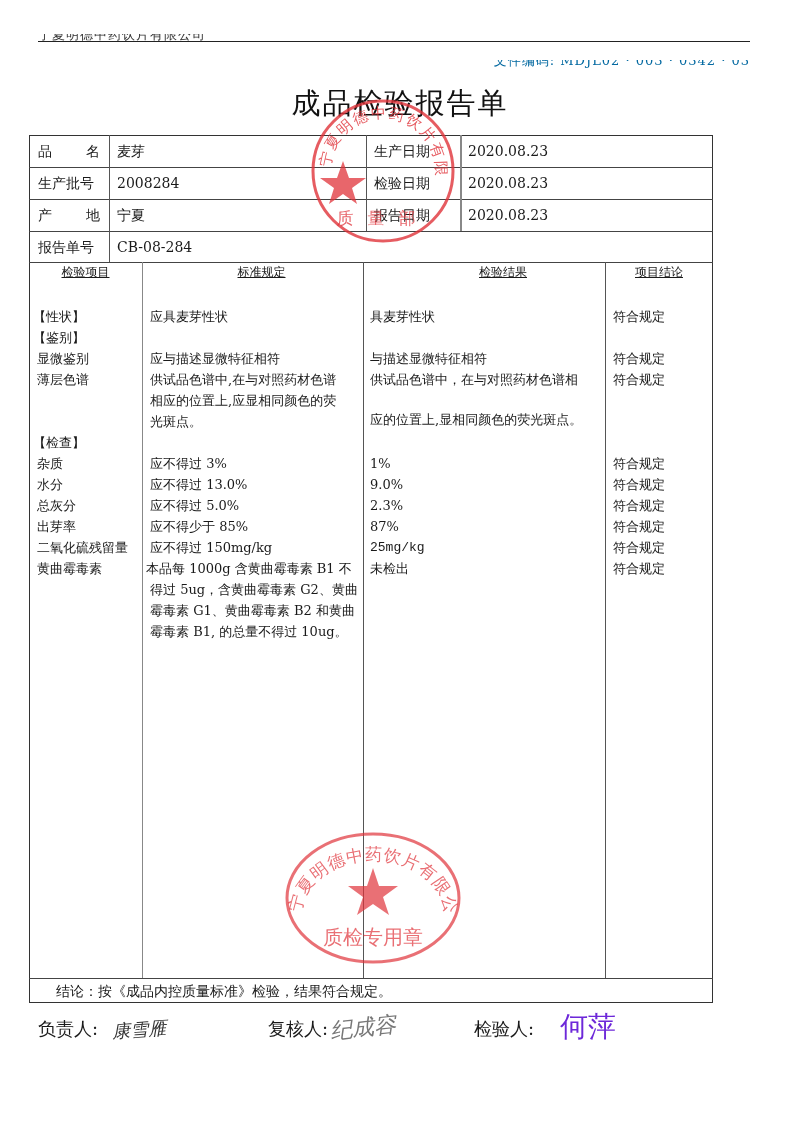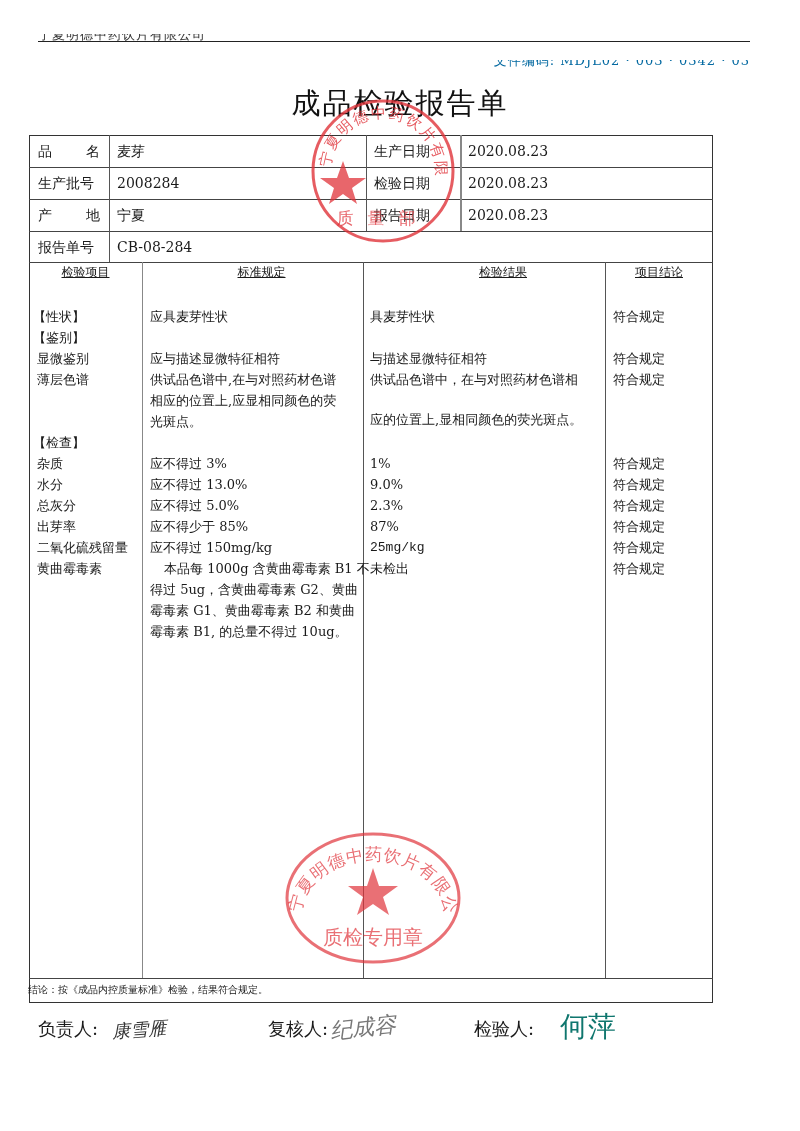--- a/index.html
+++ b/index.html
@@ -11,21 +11,21 @@
   .header-rule { left:38px; right:50px; top:41px; height:0; border-top:1.5px solid #222; }
   .title { left:0; width:800px; top:84px; text-align:center; font-family:"DejaVu Sans","Liberation Sans",sans-serif;
            font-size:29px; letter-spacing:2px; color:#111; }
   .frame { left:29px; top:135px; width:684px; height:868px; border:1.5px solid #333; box-sizing:border-box; }
   .hline { position:absolute; height:0; border-top:1.3px solid #444; }
   .vline { position:absolute; width:0; border-left:1.3px solid #555; }
   .cell { position:absolute; font-size:14px; white-space:nowrap; line-height:32px; }
   .label-spread { display:flex; justify-content:space-between; width:62px; }
   .col-head { position:absolute; top:264px; font-size:12px; text-decoration:underline; text-align:center; }
   .txt { position:absolute; font-size:13px; line-height:21px; white-space:nowrap; }
-  .conclusion { left:28px; top:983px; font-size:10px;font-family:Liberation Serif, serif; }
+  .conclusion { left:56px; top:983px; font-size:14px;font-family:Liberation Serif, serif; }
   .sign-label { position:absolute; top:1017px; font-size:18px; }
   .signature { position:absolute; font-family:"DejaVu Serif",serif; color:#333; }
   .stamp { position:absolute; pointer-events:none; }
 </style>
 </head>
 <body>
 
 <div class="abs page-header-left">宁夏明德中药饮片有限公司</div>
 <div class="abs page-header-right">文件编码: MDJL02 · 003 · 0342 · 03</div>
 <div class="abs header-rule"></div>
@@ -122,37 +122,37 @@
 <div class="txt" style="left:150px;top:516px;">应不得少于 85%</div>
 <div class="txt" style="left:370px;top:516px;">87%</div>
 <div class="txt" style="left:613px;top:516px;">符合规定</div>
 
 <div class="txt" style="left:37px;top:537px;">二氧化硫残留量</div>
 <div class="txt" style="left:150px;top:537px;">应不得过 150mg/kg</div>
 <div class="txt" style="left:370px;top:537px;font-family:Liberation Mono, monospace;">25mg/kg</div>
 <div class="txt" style="left:613px;top:537px;">符合规定</div>
 
 <div class="txt" style="left:37px;top:558px;">黄曲霉毒素</div>
-<div class="txt" style="left:164px;top:558px;text-align:right;">本品每 1000g 含黄曲霉毒素 B1 不</div>
+<div class="txt" style="left:146px;top:558px;text-align:right;">本品每 1000g 含黄曲霉毒素 B1 不</div>
 <div class="txt" style="left:150px;top:579px;">得过 5ug，含黄曲霉毒素 G2、黄曲</div>
 <div class="txt" style="left:150px;top:600px;">霉毒素 G1、黄曲霉毒素 B2 和黄曲</div>
 <div class="txt" style="left:150px;top:621px;">霉毒素 B1, 的总量不得过 10ug。</div>
 <div class="txt" style="left:370px;top:558px;">未检出</div>
 <div class="txt" style="left:613px;top:558px;">符合规定</div>
 
 <div class="abs conclusion">结论：按《成品内控质量标准》检验，结果符合规定。</div>
 
 <div class="sign-label" style="left:38px;">负责人:</div>
 <div class="signature" style="left:112px;top:1018px;font-size:18px;transform:rotate(-4deg);font-style:italic;">康雪雁</div>
 
 <div class="sign-label" style="left:268px;">复核人:</div>
 <div class="signature" style="left:330px;top:1013px;font-size:22px;color:#777;font-style:italic;transform:rotate(-6deg);">纪成容</div>
 
 <div class="sign-label" style="left:474px;">检验人:</div>
-<div class="signature" style="left:560px;top:1008px;font-size:28px;color:#0f766e;">何萍</div>
+<div class="signature" style="left:560px;top:1008px;font-size:28px;color:#6d28d9;">何萍</div>
 
 <svg class="stamp" style="left:308px;top:96px;" width="150" height="150" viewBox="0 0 150 150">
   <defs>
     <path id="ring1" d="M 22,75 A 53,53 0 1,1 128,75"></path>
   </defs>
   <circle cx="75" cy="75" r="70" fill="none" stroke="#e0333a" stroke-width="3" opacity="0.8"></circle>
   <text font-size="15" fill="#e0333a" opacity="0.8" font-family="DejaVu Sans, sans-serif" letter-spacing="2">
     <textPath href="#ring1" startOffset="2%">宁夏明德中药饮片有限公司</textPath>
   </text>
   <polygon points="35,65 41,82 58,82 44,92 49,108 35,98 21,108 26,92 12,82 29,82" fill="#e0333a" opacity="0.75"></polygon>

